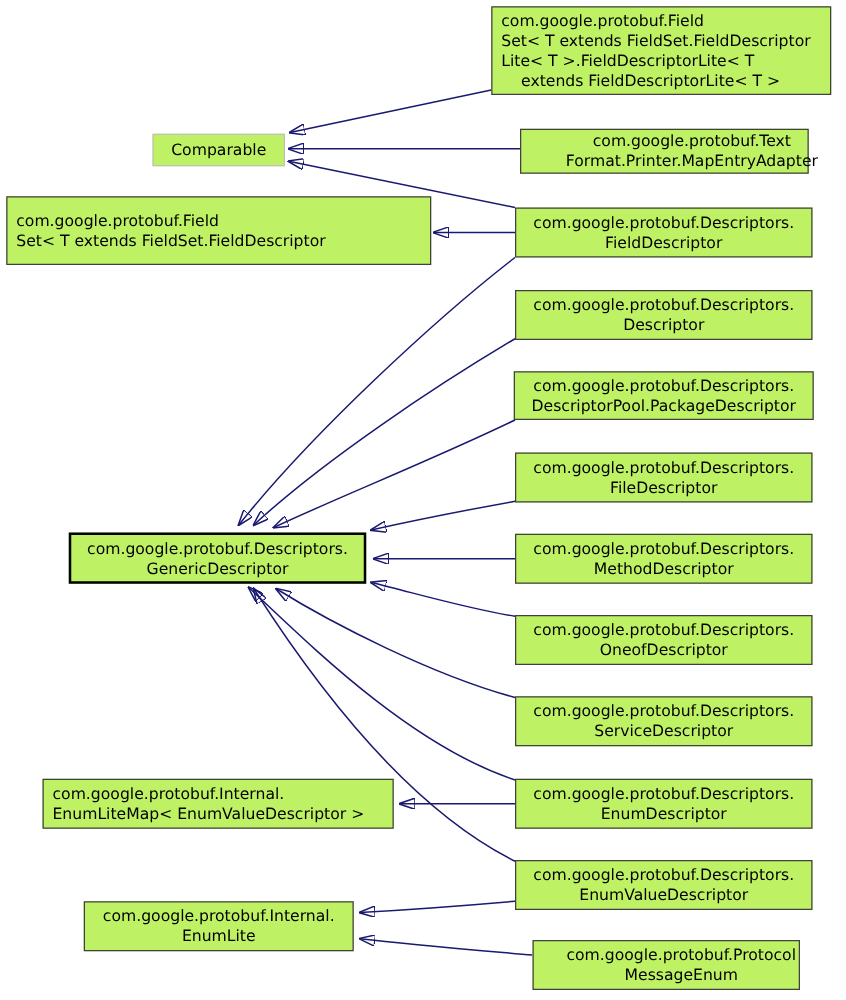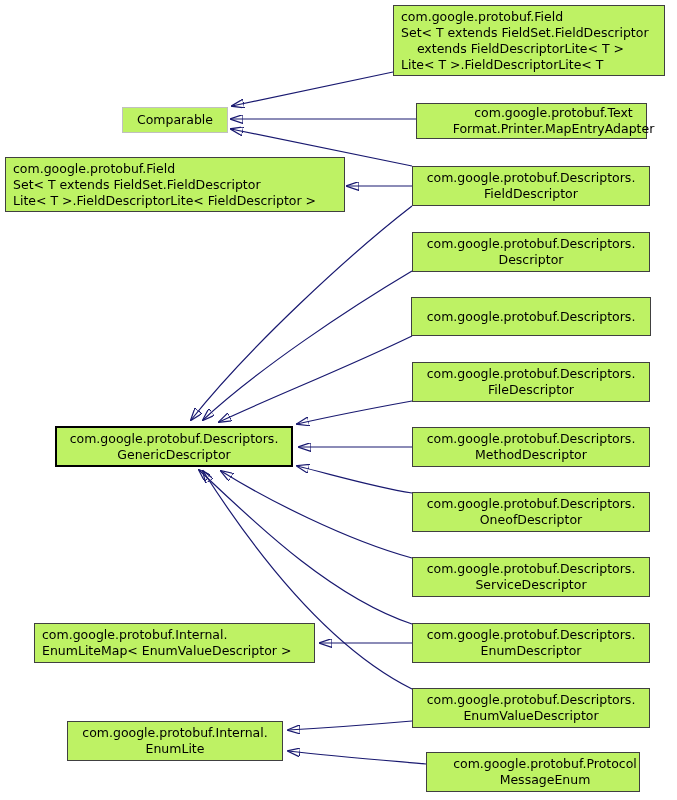--- a/index.html
+++ b/index.html
@@ -62,51 +62,51 @@
     <path d="M412,624 C328,596 248,516 199,470" marker-end="url(#arrow)"></path>
     <path d="M412,643 L320,643" marker-end="url(#arrow)"></path>
     <path d="M412,689 C318,642 242,532 203,471" marker-end="url(#arrow)"></path>
     <path d="M412,721 C366,725 324,728 288,730" marker-end="url(#arrow)"></path>
     <path d="M426,764 C380,760 330,756 288,751" marker-end="url(#arrow)"></path>
   </svg>
 
   <div class="node align-left" id="n-fieldset-t">
     <div class="line">com.google.protobuf.Field</div>
     <div class="line">Set&lt; T extends FieldSet.FieldDescriptor</div>
+    <div class="line">Lite&lt; T &gt;.FieldDescriptorLite&lt; T</div>
     <div class="line">    extends FieldDescriptorLite&lt; T &gt;</div>
-    <div class="line">Lite&lt; T &gt;.FieldDescriptorLite&lt; T</div>
   </div>
 
   <div class="node external" id="n-comparable">
     <div class="line">Comparable</div>
   </div>
 
   <div class="node" id="n-map-entry-adapter" style="left:416px;top:103px;width:231px;height:36px;padding-left:44px;">
     <div class="line">com.google.protobuf.Text</div>
     <div class="line">Format.Printer.MapEntryAdapter</div>
   </div>
 
   <div class="node align-left" id="n-fieldset-fd">
     <div class="line">com.google.protobuf.Field</div>
     <div class="line">Set&lt; T extends FieldSet.FieldDescriptor</div>
-    <div class="line">Lite&lt; T &gt;.FieldDescriptorLite&lt; FieldDescriptor &gt;</div>
   </div>
 
   <div class="node" id="n-field-descriptor">
     <div class="line">com.google.protobuf.Descriptors.</div>
     <div class="line">FieldDescriptor</div>
   </div>
 
   <div class="node" id="n-descriptor">
     <div class="line">com.google.protobuf.Descriptors.</div>
     <div class="line">Descriptor</div>
   </div>
 
   <div class="node" id="n-package-descriptor">
     <div class="line">com.google.protobuf.Descriptors.</div>
+    <div class="line">DescriptorPool.PackageDescriptor</div>
   </div>
 
   <div class="node" id="n-file-descriptor">
     <div class="line">com.google.protobuf.Descriptors.</div>
     <div class="line">FileDescriptor</div>
   </div>
 
   <div class="node" id="n-method-descriptor">
     <div class="line">com.google.protobuf.Descriptors.</div>
     <div class="line">MethodDescriptor</div>

